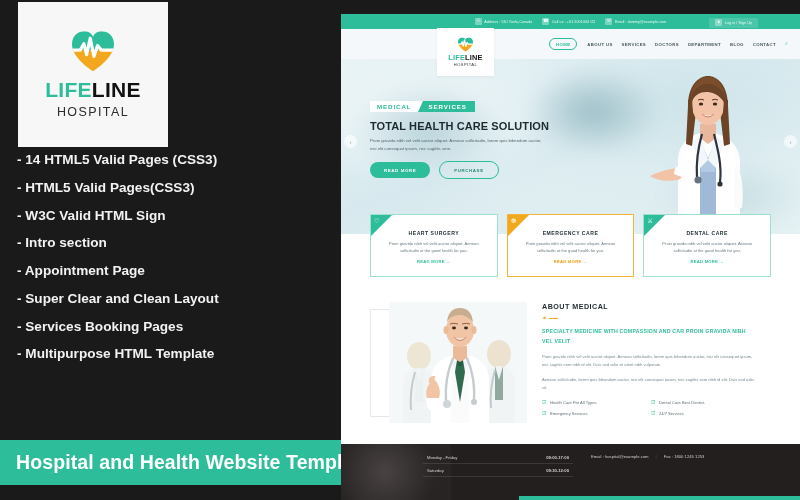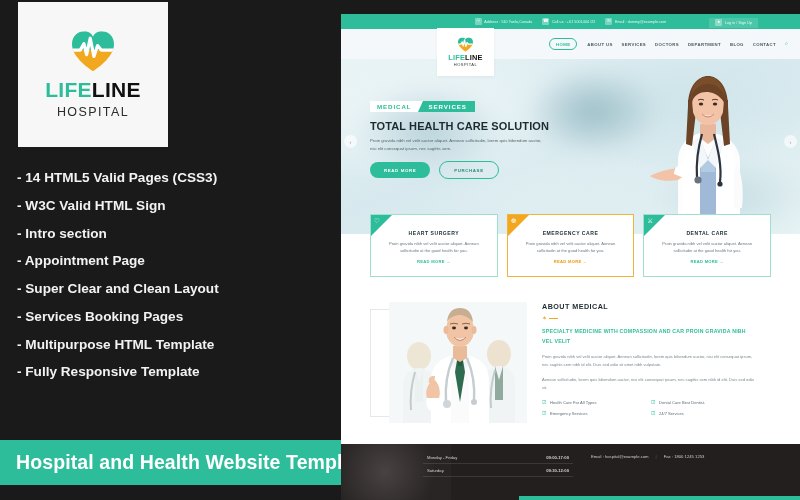--- a/index.html
+++ b/index.html
@@ -23,21 +23,21 @@
   }
   #logo-heart { width:46px; height:42px; margin-bottom:7px; }
   #logo-wordmark { font-size:21px; font-weight:bold; letter-spacing:.3px; line-height:1; }
   #logo-wordmark .life { color:#2ebd9a; }
   #logo-wordmark .line { color:#111; }
   #logo-sub {
     font-size:12.5px; color:#2b2b2b; letter-spacing:1.4px; margin-top:5px;
   }
 
   #feature-list {
-    position:absolute; left:17px; top:171px; width:320px;
+    position:absolute; left:17px; top:153px; width:320px;
   }
   .feature-item {
     color:#f2f2f2; font-size:13.6px; font-weight:bold;
     line-height:1; margin-bottom:14.2px; white-space:nowrap;
   }
 
   #banner {
     position:absolute; left:0; top:440px; width:341px; height:45px;
     background:#2ebd9a;
     display:flex; align-items:center;
@@ -294,27 +294,27 @@
       </g>
     </svg>
     <div id="logo-wordmark">
       <span class="life">LIFE</span><span class="line">LINE</span>
     </div>
     <div id="logo-sub">HOSPITAL</div>
   </div>
 
   <div id="feature-list">
     <div class="feature-item">- 14 HTML5 Valid Pages (CSS3)</div>
+    <div class="feature-item">- HTML5 Valid Pages(CSS3)</div>
     <div class="feature-item">- W3C Valid HTML Sign</div>
     <div class="feature-item">- Intro section</div>
     <div class="feature-item">- Appointment Page</div>
     <div class="feature-item">- Super Clear and Clean Layout</div>
     <div class="feature-item">- Services Booking Pages</div>
     <div class="feature-item">- Multipurpose HTML Template</div>
-    <div class="feature-item">- Fully Responsive Template</div>
   </div>
 
   <div id="banner">
     <div id="banner-text">Hospital and Health Website Template</div>
   </div>
 </div>
 
 <div id="preview">
 
   <div id="topbar">

